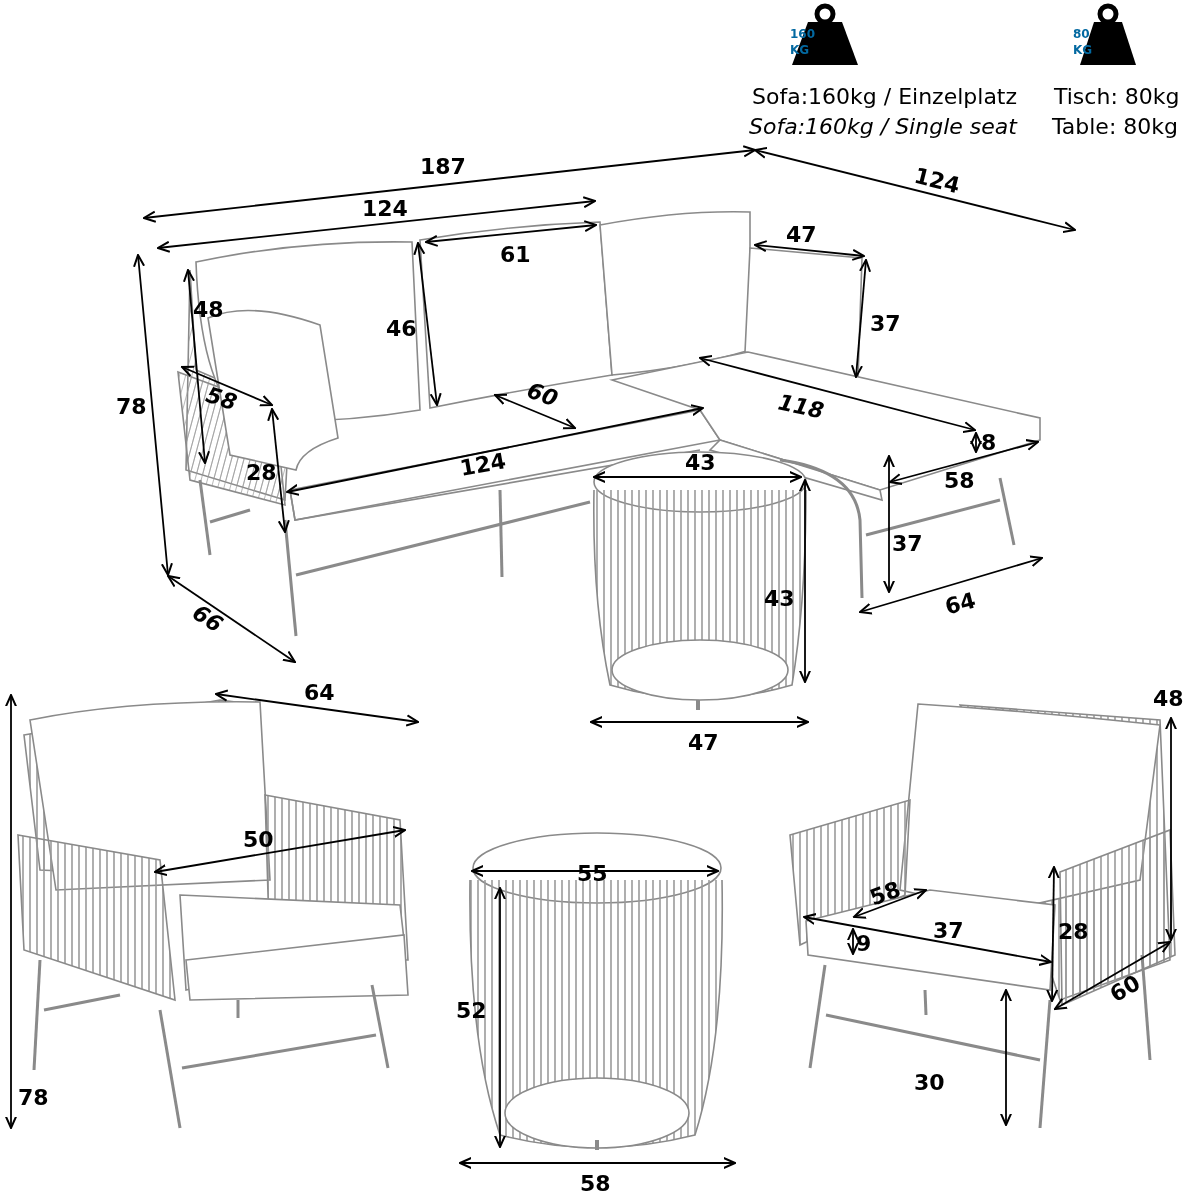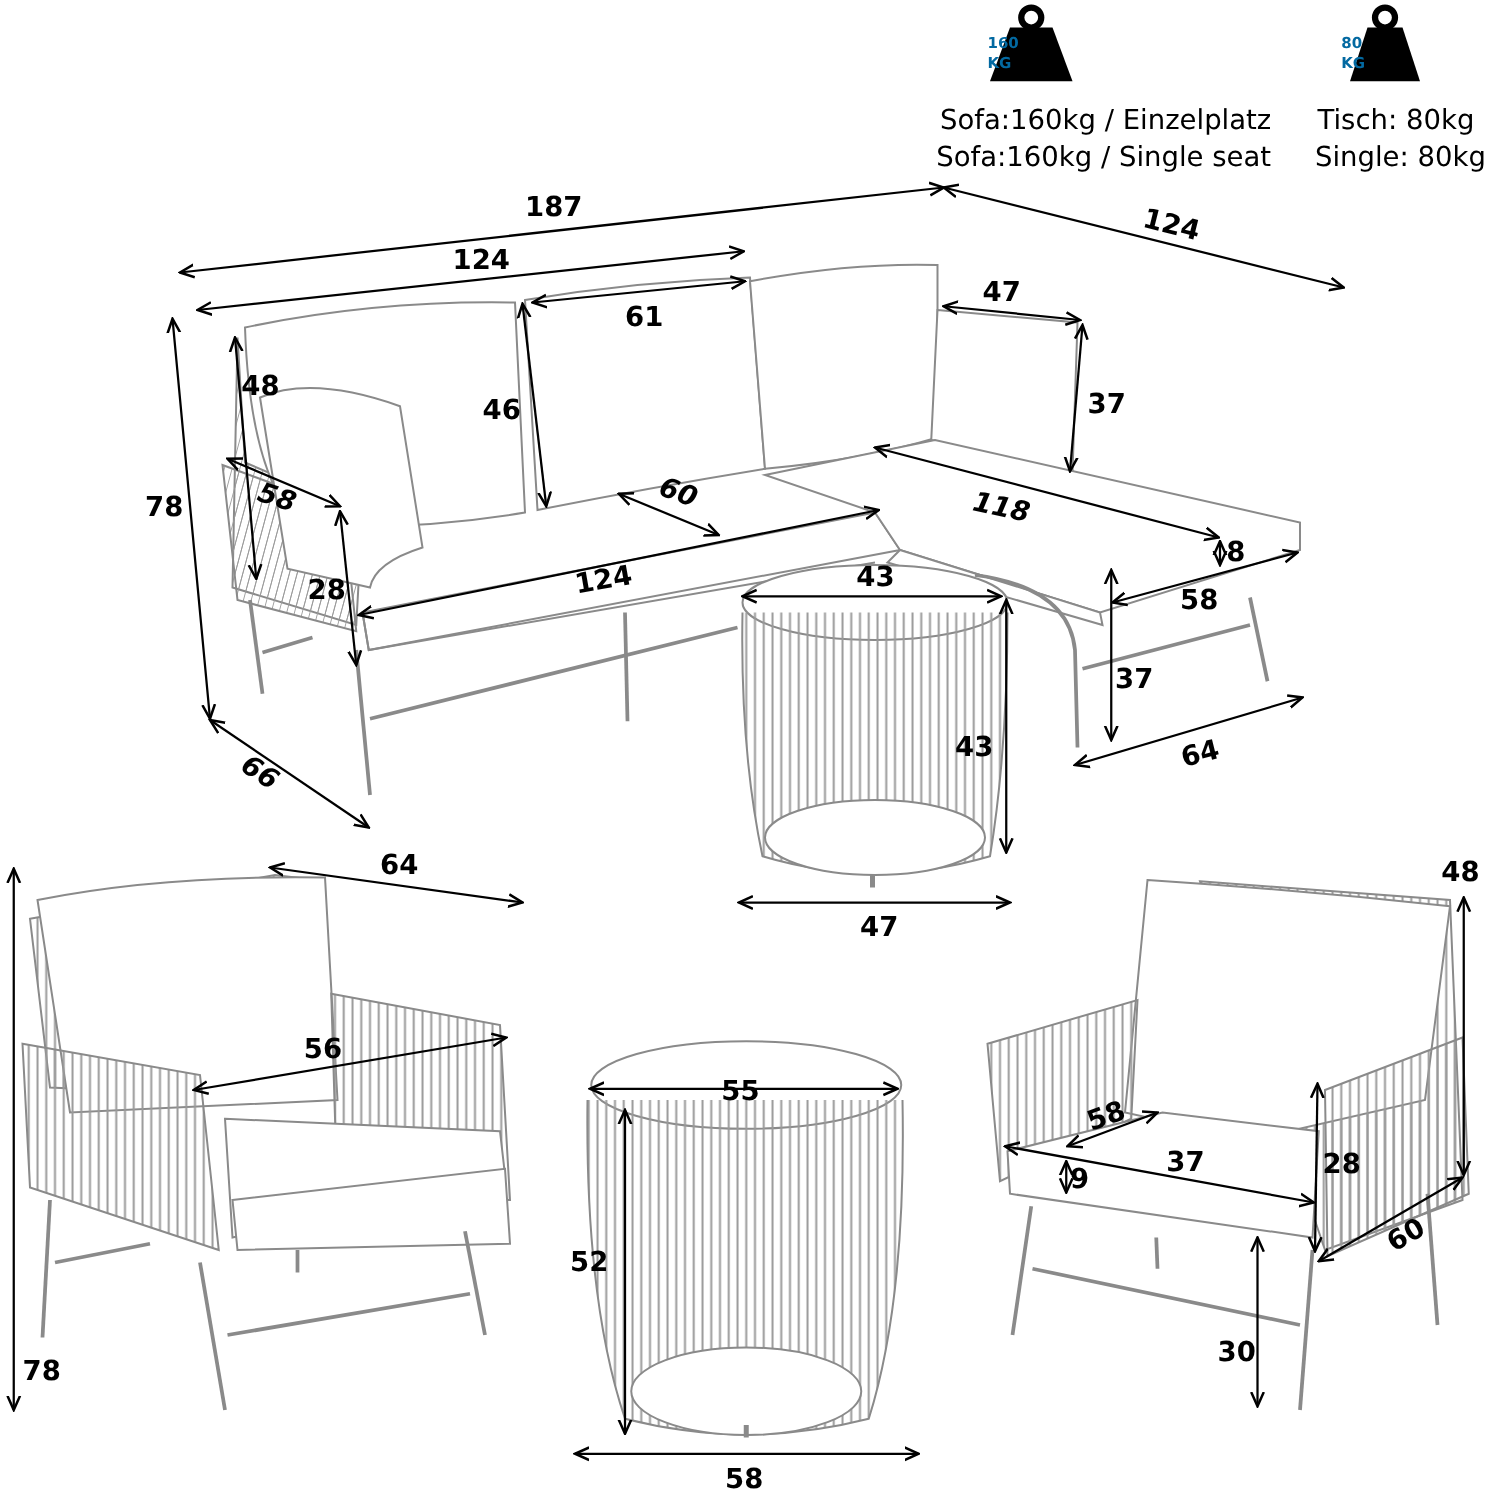--- a/index.html
+++ b/index.html
@@ -160,23 +160,23 @@
   </div>
 </div>
 <div class="weight-badge" style="left:1073px; top:0;">
   <div class="wt-text">
     <span>80</span><br>
     <span>KG</span>
   </div>
 </div>
 
 <div class="cap-line" style="left:752px; top:84px;">Sofa:160kg / Einzelplatz</div>
-<div class="cap-line" style="left:749px; top:114px;">Sofa:160kg / Single seat</div>
+<div class="cap-line" style="left:749px; top:114px;font-style:italic;">Sofa:160kg / Single seat</div>
 <div class="cap-line" style="left:1054px; top:84px;">Tisch: 80kg</div>
-<div class="cap-line" style="left:1052px; top:114px;">Single: 80kg</div>
+<div class="cap-line" style="left:1052px; top:114px;">Table: 80kg</div>
 
 <div class="dim" style="left:420px; top:156px;">187</div>
 <div class="dim" style="left:362px; top:198px;">124</div>
 <div class="dim" style="left:914px; top:170px; transform:rotate(14deg);">124</div>
 <div class="dim" style="left:500px; top:244px;">61</div>
 <div class="dim" style="left:193px; top:299px;">48</div>
 <div class="dim" style="left:386px; top:318px;">46</div>
 <div class="dim" style="left:206px; top:388px; font-style:italic; transform:rotate(18deg);">58</div>
 <div class="dim" style="left:527px; top:384px; font-style:italic; transform:rotate(20deg);">60</div>
 <div class="dim" style="left:116px; top:396px;">78</div>
@@ -189,26 +189,26 @@
 <div class="dim" style="left:981px; top:432px;">8</div>
 <div class="dim" style="left:944px; top:470px;">58</div>
 <div class="dim" style="left:892px; top:533px;">37</div>
 <div class="dim" style="left:945px; top:593px; transform:rotate(-14deg);">64</div>
 
 <div class="dim" style="left:685px; top:452px;">43</div>
 <div class="dim" style="left:764px; top:588px;">43</div>
 <div class="dim" style="left:688px; top:732px;">47</div>
 
 <div class="dim" style="left:304px; top:682px;">64</div>
-<div class="dim" style="left:243px; top:829px;">56</div>
+<div class="dim" style="left:243px; top:829px;">50</div>
 <div class="dim" style="left:18px; top:1087px;">78</div>
 
 <div class="dim" style="left:577px; top:847px;margin-top:16px;">55</div>
 <div class="dim" style="left:456px; top:1000px;">52</div>
 <div class="dim" style="left:580px; top:1173px;">58</div>
 
 <div class="dim" style="left:1153px; top:688px;">48</div>
 <div class="dim" style="left:870px; top:883px; transform:rotate(-20deg);">58</div>
 <div class="dim" style="left:933px; top:920px;">37</div>
 <div class="dim" style="left:856px; top:933px;">9</div>
 <div class="dim" style="left:1058px; top:921px;">28</div>
 <div class="dim" style="left:1110px; top:978px; transform:rotate(-30deg);">60</div>
-<div class="dim" style="left:974px; top:1072px;">30</div>
+<div class="dim" style="left:914px; top:1072px;">30</div>
 
 </body></html>

